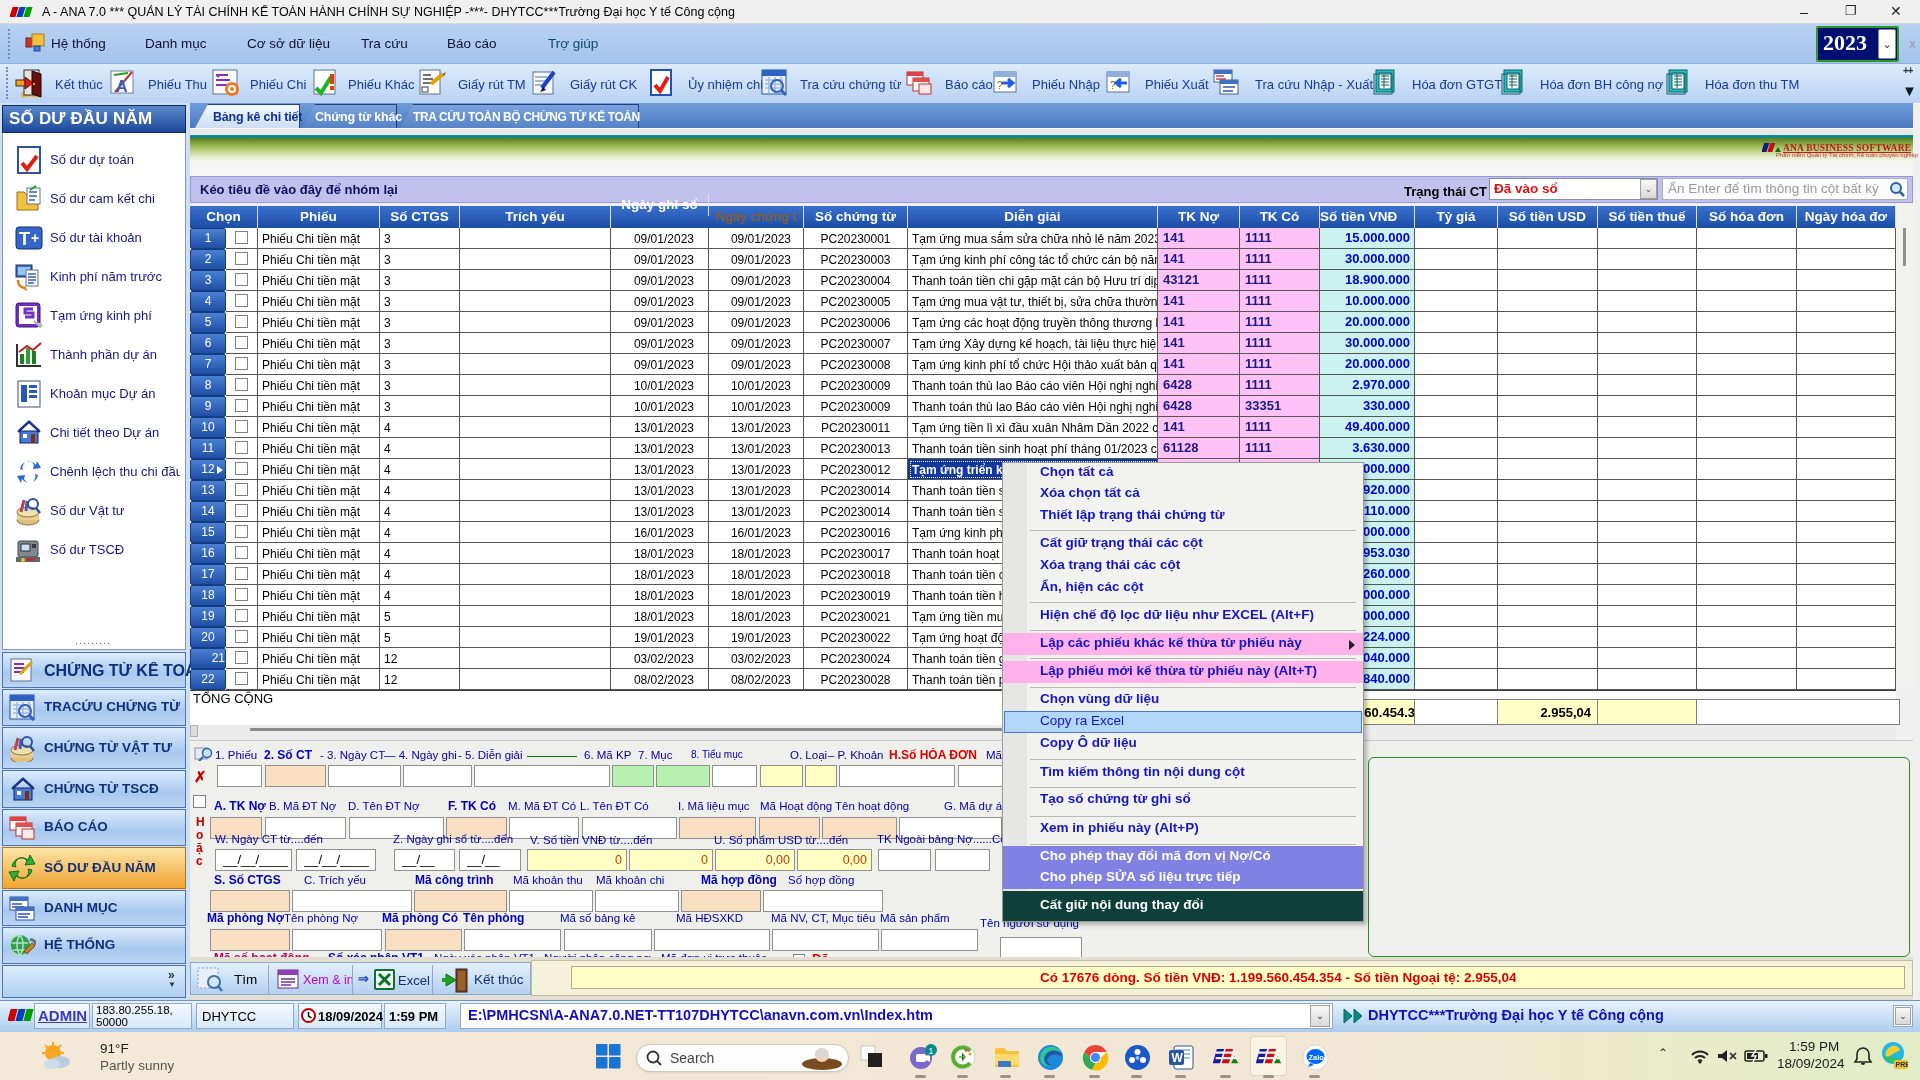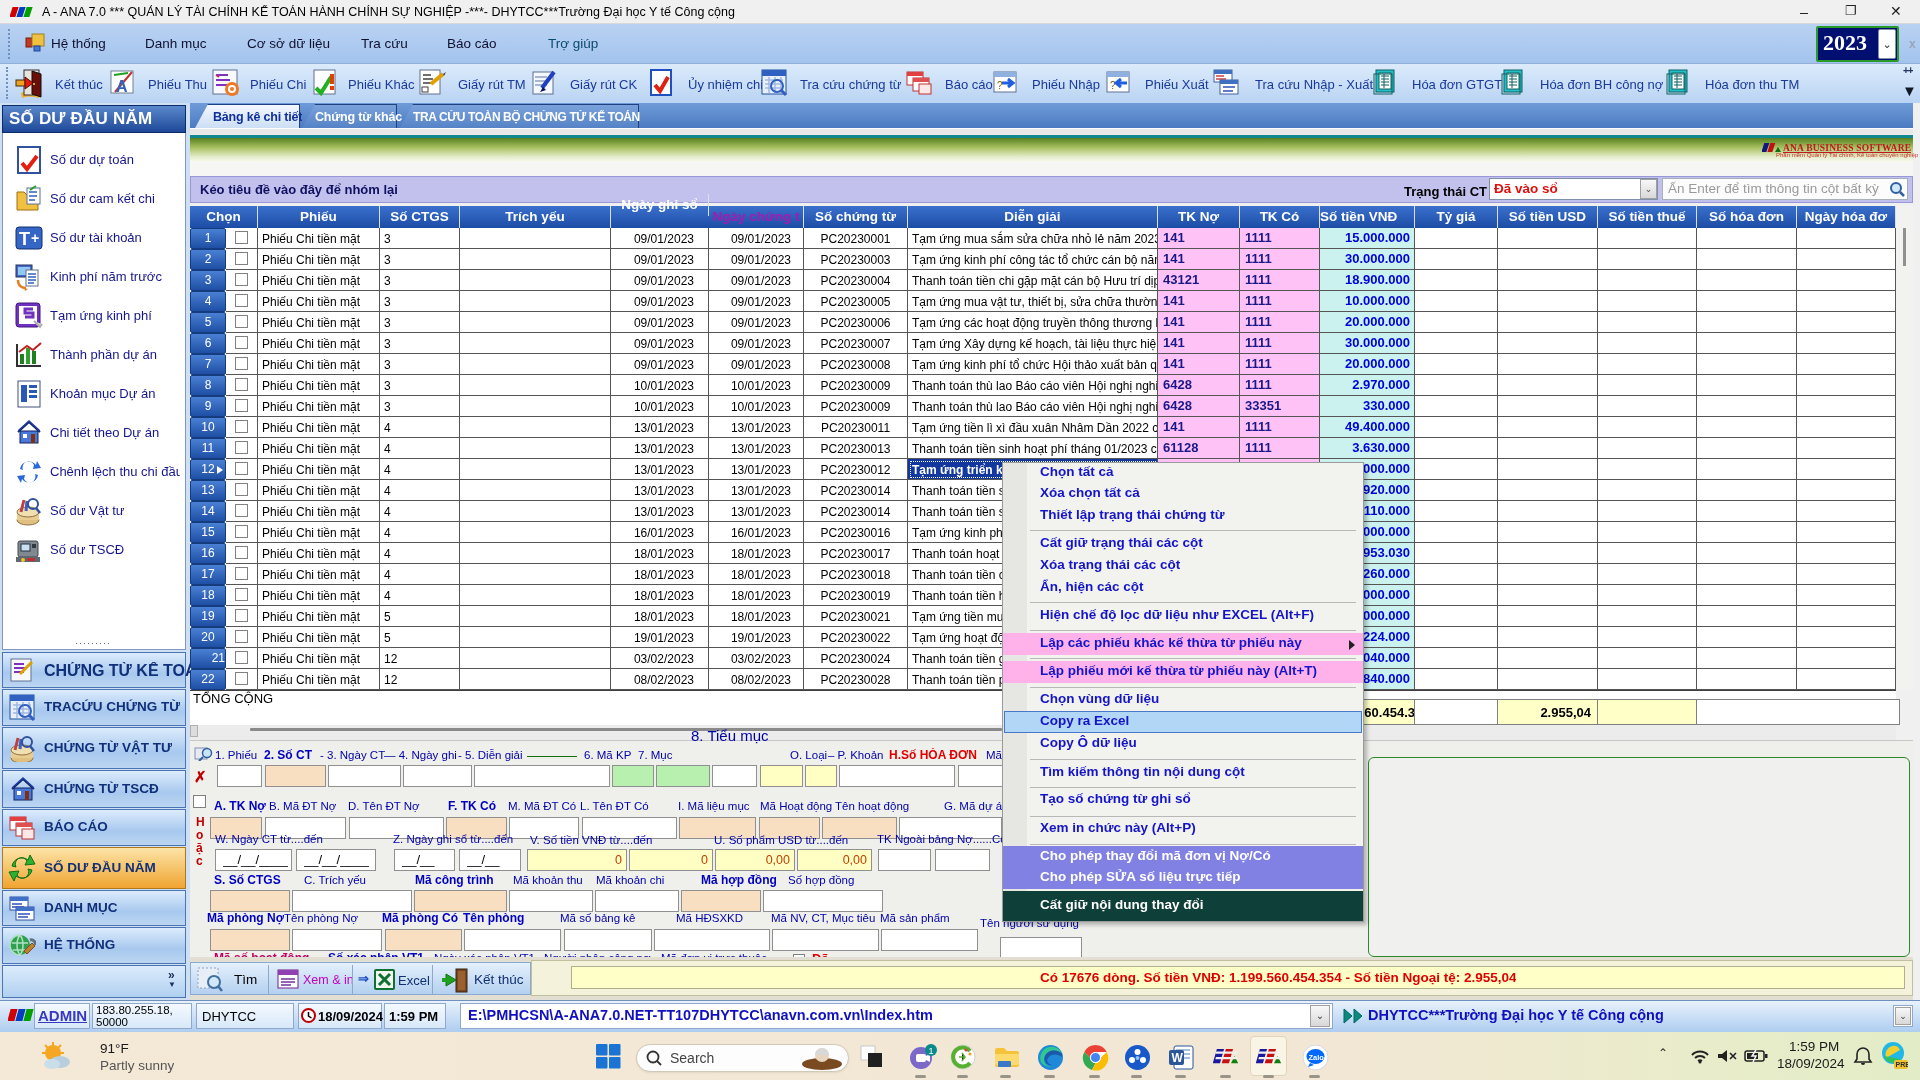--- a/index.html
+++ b/index.html
@@ -337,21 +337,21 @@
 <svg class="a" style="left:1888px;top:180px" width="18" height="18">
     <circle cx="8" cy="8" r="5" fill="#d0e8f8" stroke="#3060a0" stroke-width="2"></circle>
     <path d="M12 12 l4 4" stroke="#3060a0" stroke-width="2.5"></path>
   </svg>
 <div class="a" style="left:190px;top:206px;width:1706px;height:22px;background:linear-gradient(180deg,#3a70cc,#1c4da6);"></div>
 <div class="a nw" style="left:190px;top:206px;width:68px;height:22px;border-right:1px solid #d8e0f0;text-align:center;font-size:13.5px;font-weight:bold;color:#fff;line-height:21px;">Chọn</div>
 <div class="a nw" style="left:258px;top:206px;width:122px;height:22px;border-right:1px solid #d8e0f0;text-align:center;font-size:13.5px;font-weight:bold;color:#fff;line-height:21px;">Phiếu</div>
 <div class="a nw" style="left:380px;top:206px;width:80px;height:22px;border-right:1px solid #d8e0f0;text-align:center;font-size:13.5px;font-weight:bold;color:#fff;line-height:21px;">Số CTGS</div>
 <div class="a nw" style="left:460px;top:206px;width:151px;height:22px;border-right:1px solid #d8e0f0;text-align:center;font-size:13.5px;font-weight:bold;color:#fff;line-height:21px;">Trích yếu</div>
 <div class="a nw" style="left:611px;top:194px;width:98px;height:22px;border-right:1px solid #d8e0f0;text-align:center;font-size:13.5px;font-weight:bold;color:#fff;line-height:21px;">Ngày ghi sổ</div>
-<div class="a nw" style="left:709px;top:206px;width:95px;height:22px;border-right:1px solid #d8e0f0;text-align:center;font-size:13.5px;font-weight:bold;color:#a21caf;line-height:21px;">Ngày chứng t</div>
+<div class="a nw" style="left:709px;top:206px;width:95px;height:22px;border-right:1px solid #d8e0f0;text-align:center;font-size:13.5px;font-weight:normal;color:#a16207;line-height:21px;">Ngày chứng t</div>
 <div class="a nw" style="left:804px;top:206px;width:104px;height:22px;border-right:1px solid #d8e0f0;text-align:center;font-size:13.5px;font-weight:bold;color:#fff;line-height:21px;">Số chứng từ</div>
 <div class="a nw" style="left:908px;top:206px;width:250px;height:22px;border-right:1px solid #d8e0f0;text-align:center;font-size:13.5px;font-weight:bold;color:#fff;line-height:21px;">Diễn giải</div>
 <div class="a nw" style="left:1158px;top:206px;width:82px;height:22px;border-right:1px solid #d8e0f0;text-align:center;font-size:13.5px;font-weight:bold;color:#fff;line-height:21px;">TK Nợ</div>
 <div class="a nw" style="left:1240px;top:206px;width:80px;height:22px;border-right:1px solid #d8e0f0;text-align:center;font-size:13.5px;font-weight:bold;color:#fff;line-height:21px;">TK Có</div>
 <div class="a nw" style="left:1320px;top:206px;width:95px;height:22px;border-right:1px solid #d8e0f0;font-size:13.5px;font-weight:bold;color:#fff;line-height:21px;">Số tiền VNĐ</div>
 <div class="a nw" style="left:1415px;top:206px;width:83px;height:22px;border-right:1px solid #d8e0f0;text-align:center;font-size:13.5px;font-weight:bold;color:#fff;line-height:21px;">Tỷ giá</div>
 <div class="a nw" style="left:1498px;top:206px;width:100px;height:22px;border-right:1px solid #d8e0f0;text-align:center;font-size:13.5px;font-weight:bold;color:#fff;line-height:21px;">Số tiền USD</div>
 <div class="a nw" style="left:1598px;top:206px;width:99px;height:22px;border-right:1px solid #d8e0f0;text-align:center;font-size:13.5px;font-weight:bold;color:#fff;line-height:21px;">Số tiền thuế</div>
 <div class="a nw" style="left:1697px;top:206px;width:100px;height:22px;border-right:1px solid #d8e0f0;text-align:center;font-size:13.5px;font-weight:bold;color:#fff;line-height:21px;">Số hóa đơn</div>
 <div class="a nw" style="left:1797px;top:206px;width:99px;height:22px;border-right:1px solid #d8e0f0;text-align:center;font-size:13.5px;font-weight:bold;color:#fff;line-height:21px;">Ngày hóa đơ</div>
@@ -780,21 +780,21 @@
 <div class="a nw" style="left:196px;top:841px;font-size:12px;font-weight:bold;color:#c00000;">ặ</div>
 <div class="a nw" style="left:196px;top:854px;font-size:12px;font-weight:bold;color:#c00000;">c</div>
 <div class="a nw" style="left:215px;top:749px;font-size:11.5px;color:#0000a8;">1. Phiếu</div>
 <div class="a nw" style="left:264px;top:748px;font-size:12px;font-weight:bold;color:#0000c0;">2. Số CT</div>
 <div class="a nw" style="left:320px;top:749px;font-size:11.5px;color:#0000a8;">- 3. Ngày CT</div>
 <div class="a nw" style="left:384px;top:749px;font-size:11.5px;color:#0000a8;">— 4. Ngày ghi</div>
 <div class="a nw" style="left:458px;top:749px;font-size:11.5px;color:#0000a8;">- 5. Diễn giải</div>
 <div class="a" style="left:527px;top:756px;width:50px;height:1px;background:#107010;"></div>
 <div class="a nw" style="left:584px;top:749px;font-size:11.5px;color:#0000a8;">6. Mã KP</div>
 <div class="a nw" style="left:638px;top:749px;font-size:11.5px;color:#0000a8;">7. Mục</div>
-<div class="a nw" style="left:691px;top:727px;font-size:15px;color:#0000a8;">8. Tiểu mục</div>
+<div class="a nw" style="left:691px;top:749px;font-size:10px;color:#0000a8;">8. Tiểu mục</div>
 <div class="a nw" style="left:790px;top:749px;font-size:11.5px;color:#0000a8;">O. Loại</div>
 <div class="a nw" style="left:828px;top:749px;font-size:11.5px;color:#0000a8;">– P. Khoản</div>
 <div class="a nw" style="left:889px;top:748px;font-size:12px;font-weight:bold;color:#e00000;">H.Số HÓA ĐƠN</div>
 <div class="a nw" style="left:986px;top:749px;font-size:11.5px;color:#0000a8;">Mã</div>
 <div class="a" style="left:217px;top:765px;width:45px;height:22px;background:#fff;border:1px solid #909090;"></div>
 <div class="a" style="left:265px;top:765px;width:61px;height:22px;background:#f8dfc2;border:1px solid #909090;"></div>
 <div class="a" style="left:328px;top:765px;width:73px;height:22px;background:#fff;border:1px solid #909090;"></div>
 <div class="a" style="left:403px;top:765px;width:69px;height:22px;background:#fff;border:1px solid #909090;"></div>
 <div class="a" style="left:474px;top:765px;width:136px;height:22px;background:#fff;border:1px solid #909090;"></div>
 <div class="a" style="left:612px;top:765px;width:42px;height:22px;background:#b8f0b0;border:1px solid #909090;"></div>
@@ -1099,26 +1099,26 @@
 <div class="a nw" style="left:1040px;top:635px;font-size:13.5px;font-weight:bold;color:#1414c8;">Lập các phiếu khác kế thừa từ phiếu này</div>
 <svg class="a" style="left:1348px;top:639px" width="8" height="12">
     <path d="M1 1 L7 6 L1 11 Z" fill="#202020"></path>
   </svg>
 <div class="a" style="left:1030px;top:658px;width:326px;height:1px;background:#b8b8b8;"></div>
 <div class="a" style="left:1003px;top:661px;width:360px;height:22px;background:#ffb2ea;"></div>
 <div class="a nw" style="left:1040px;top:663px;font-size:13.5px;font-weight:bold;color:#1414c8;">Lập phiếu mới kế thừa từ phiếu này (Alt+T)</div>
 <div class="a" style="left:1030px;top:687px;width:326px;height:1px;background:#b8b8b8;"></div>
 <div class="a nw" style="left:1040px;top:691px;font-size:13.5px;font-weight:bold;color:#1414c8;">Chọn vùng dữ liệu</div>
 <div class="a" style="left:1004px;top:711px;width:358px;height:22px;background:#b2d6f6;border:1px solid #4878c8;"></div>
-<div class="a nw" style="left:1040px;top:713px;font-size:13.5px;font-weight:bold;color:#1414c8;">Copy ra Excel</div>
+<div class="a nw" style="left:1040px;top:713px;font-size:13.5px;font-weight:normal;color:#1414c8;">Copy ra Excel</div>
 <div class="a nw" style="left:1040px;top:735px;font-size:13.5px;font-weight:bold;color:#1414c8;">Copy Ô dữ liệu</div>
 <div class="a" style="left:1030px;top:759px;width:326px;height:1px;background:#b8b8b8;"></div>
 <div class="a nw" style="left:1040px;top:764px;font-size:13.5px;font-weight:bold;color:#1414c8;">Tìm kiếm thông tin nội dung cột</div>
 <div class="a" style="left:1030px;top:787px;width:326px;height:1px;background:#b8b8b8;"></div>
 <div class="a nw" style="left:1040px;top:791px;font-size:13.5px;font-weight:bold;color:#1414c8;">Tạo số chứng từ ghi sổ</div>
 <div class="a" style="left:1030px;top:816px;width:326px;height:1px;background:#b8b8b8;"></div>
-<div class="a nw" style="left:1040px;top:820px;font-size:13.5px;font-weight:bold;color:#1414c8;">Xem in chức này (Alt+P)</div>
+<div class="a nw" style="left:1040px;top:820px;font-size:13.5px;font-weight:bold;color:#1414c8;">Xem in phiếu này (Alt+P)</div>
 <div class="a" style="left:1030px;top:844px;width:326px;height:1px;background:#b8b8b8;"></div>
 <div class="a" style="left:1003px;top:846px;width:360px;height:22px;background:#8181e4;"></div>
 <div class="a nw" style="left:1040px;top:848px;font-size:13.5px;font-weight:bold;color:#fff;">Cho phép thay đổi mã đơn vị Nợ/Có</div>
 <div class="a" style="left:1003px;top:867px;width:360px;height:22px;background:#8181e4;"></div>
 <div class="a nw" style="left:1040px;top:869px;font-size:13.5px;font-weight:bold;color:#fff;">Cho phép SỬA số liệu trực tiếp</div>
 <div class="a" style="left:1003px;top:891px;width:360px;height:30px;background:#0e3f38;"></div>
 <div class="a nw" style="left:1040px;top:897px;font-size:13.5px;font-weight:bold;color:#fff;">Cất giữ nội dung thay đổi</div>
 </body></html>

